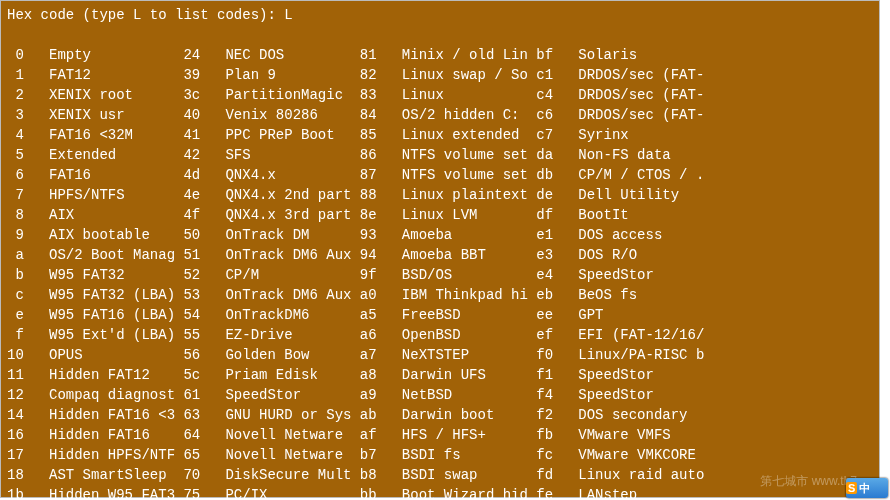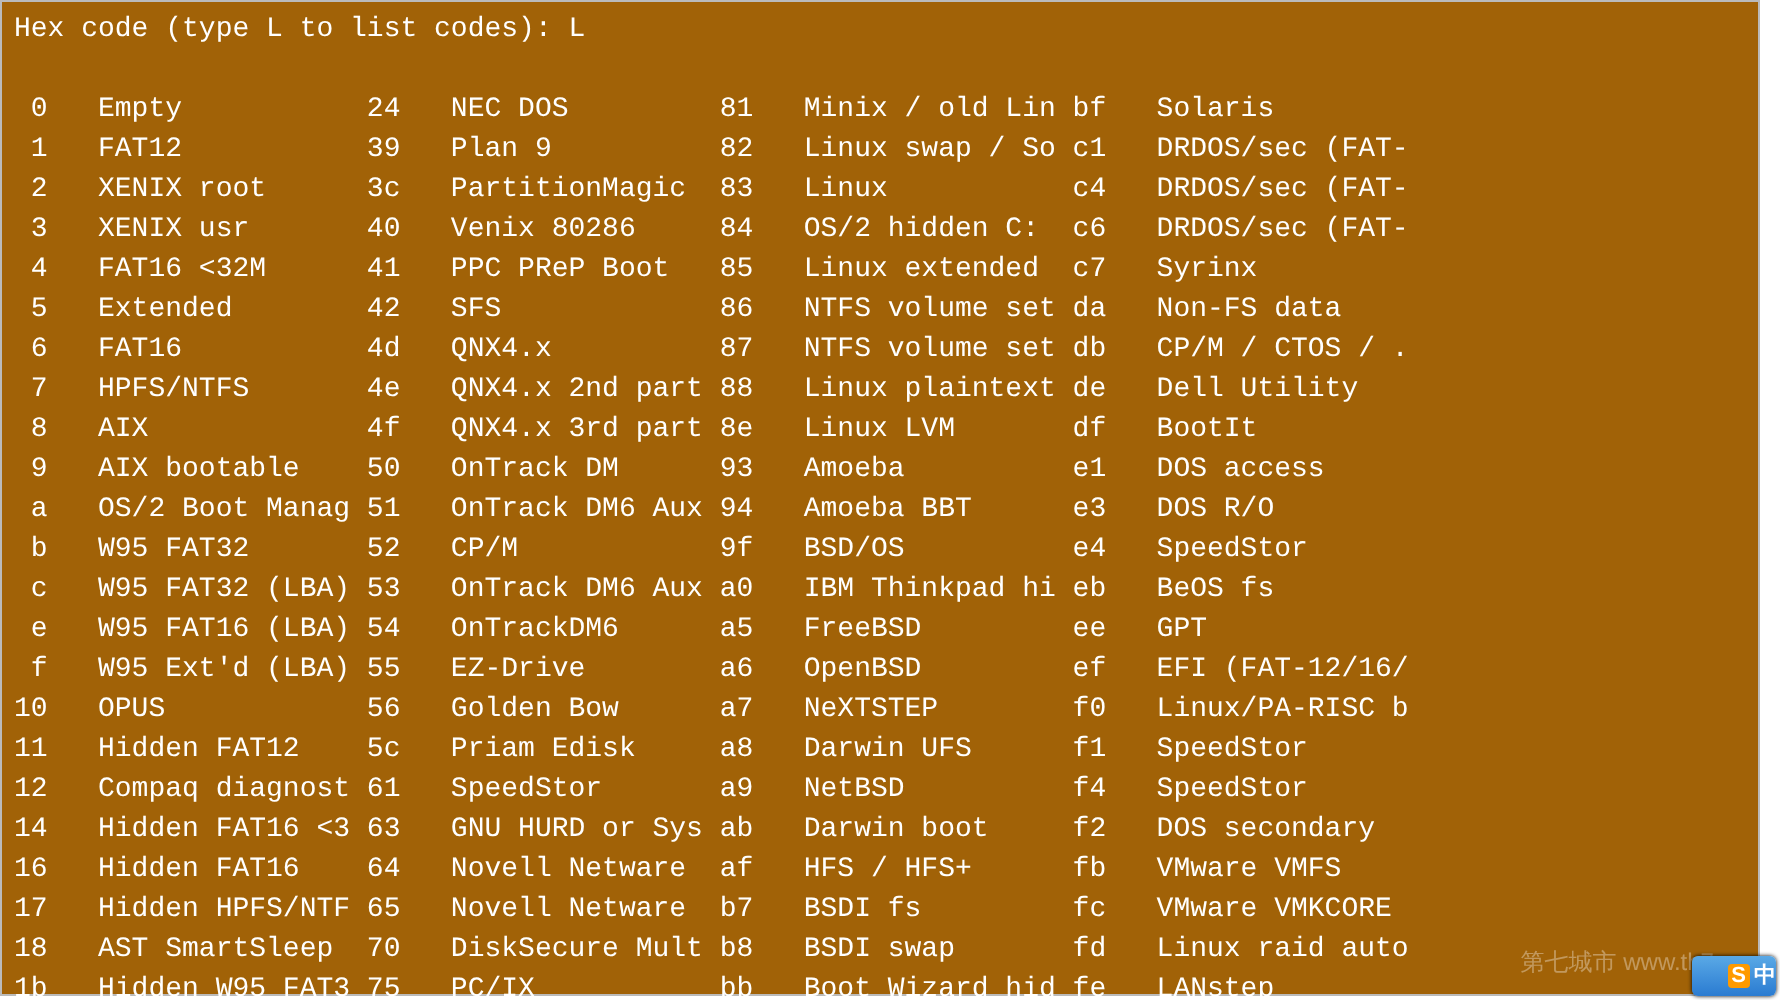--- a/index.html
+++ b/index.html
@@ -48,21 +48,21 @@
   .logo-br {
     position: absolute;
     right: 2px;
     bottom: 2px;
     width: 42px;
     height: 20px;
     background: linear-gradient(#5aa9e6,#2a7bd1);
     border-radius: 3px;
     color: #fff;
     font: bold 11px/20px sans-serif;
-    text-align: right;
+    text-align: left;
     box-shadow: 0 0 2px #000;
   }
   .logo-br .accent {
     background: #ff9a00;
     color: #fff;
     padding: 0 2px;
     border-radius: 2px;
     margin-right: 2px;
   }
 </style>

